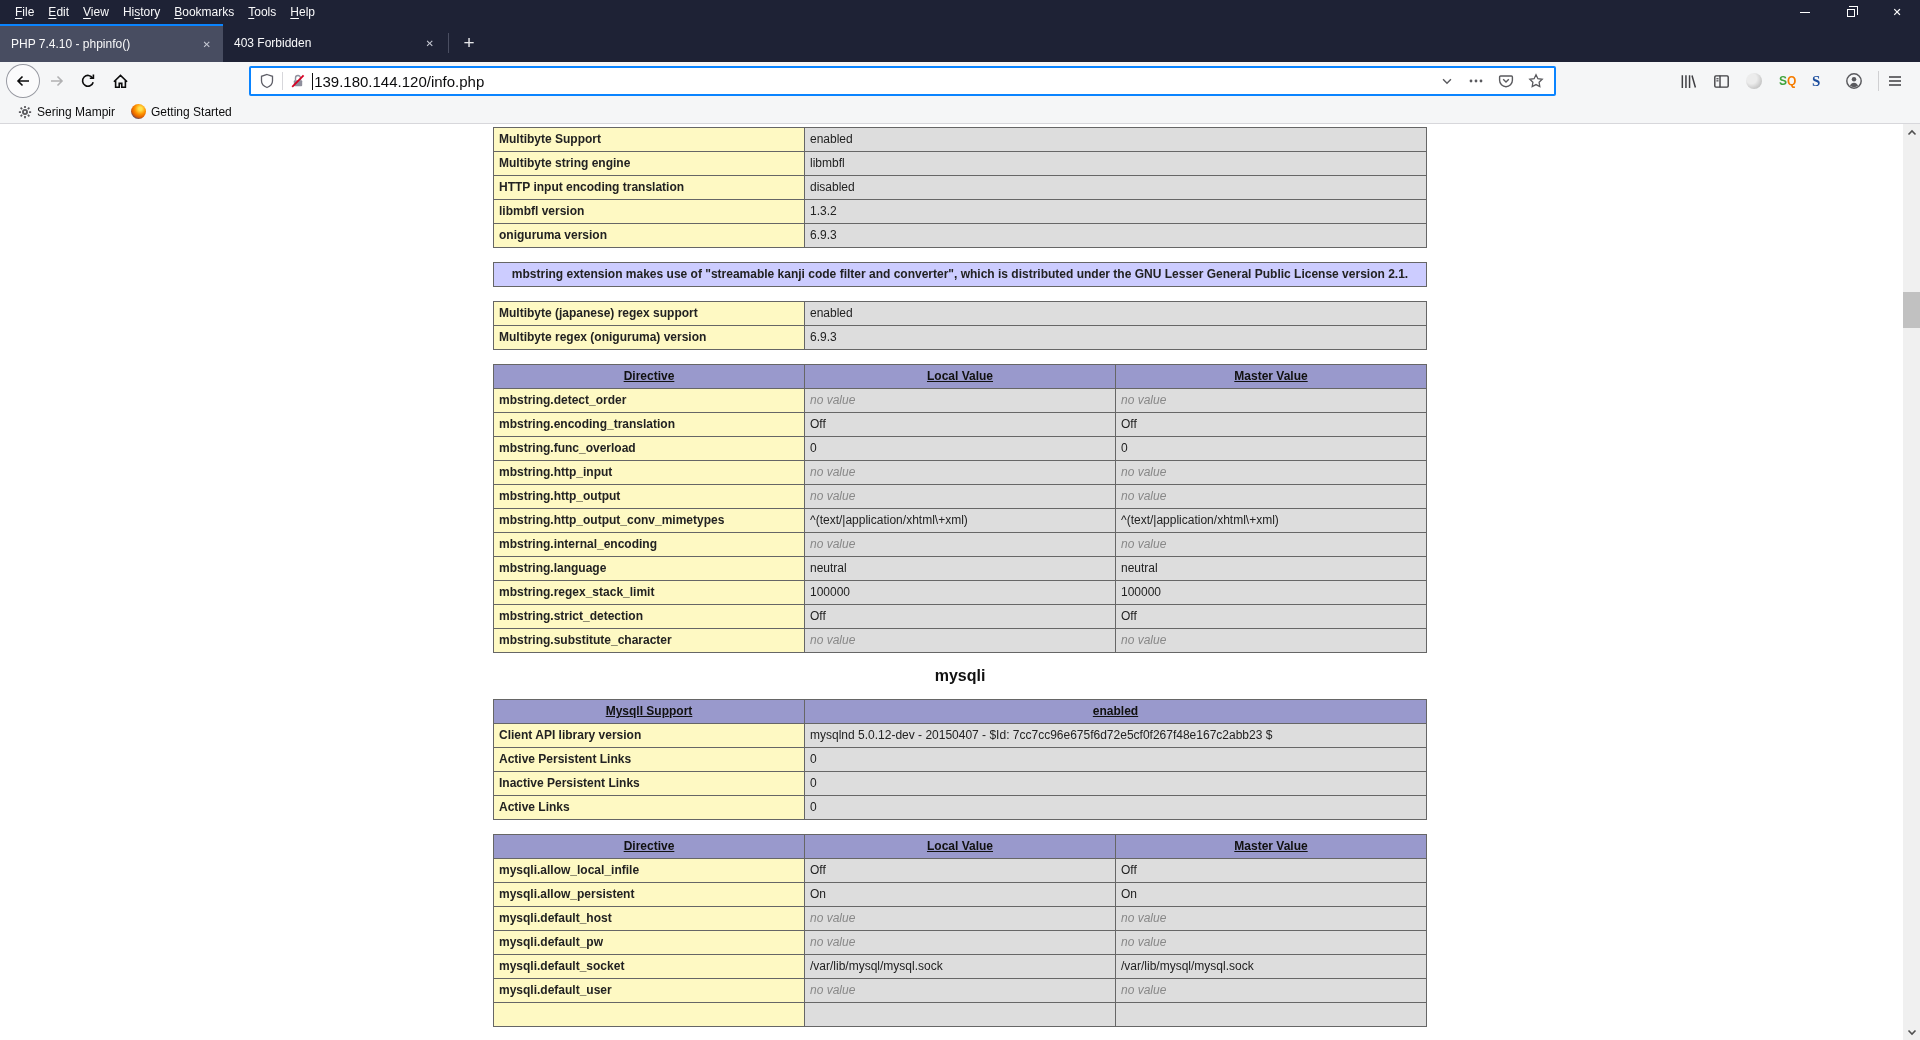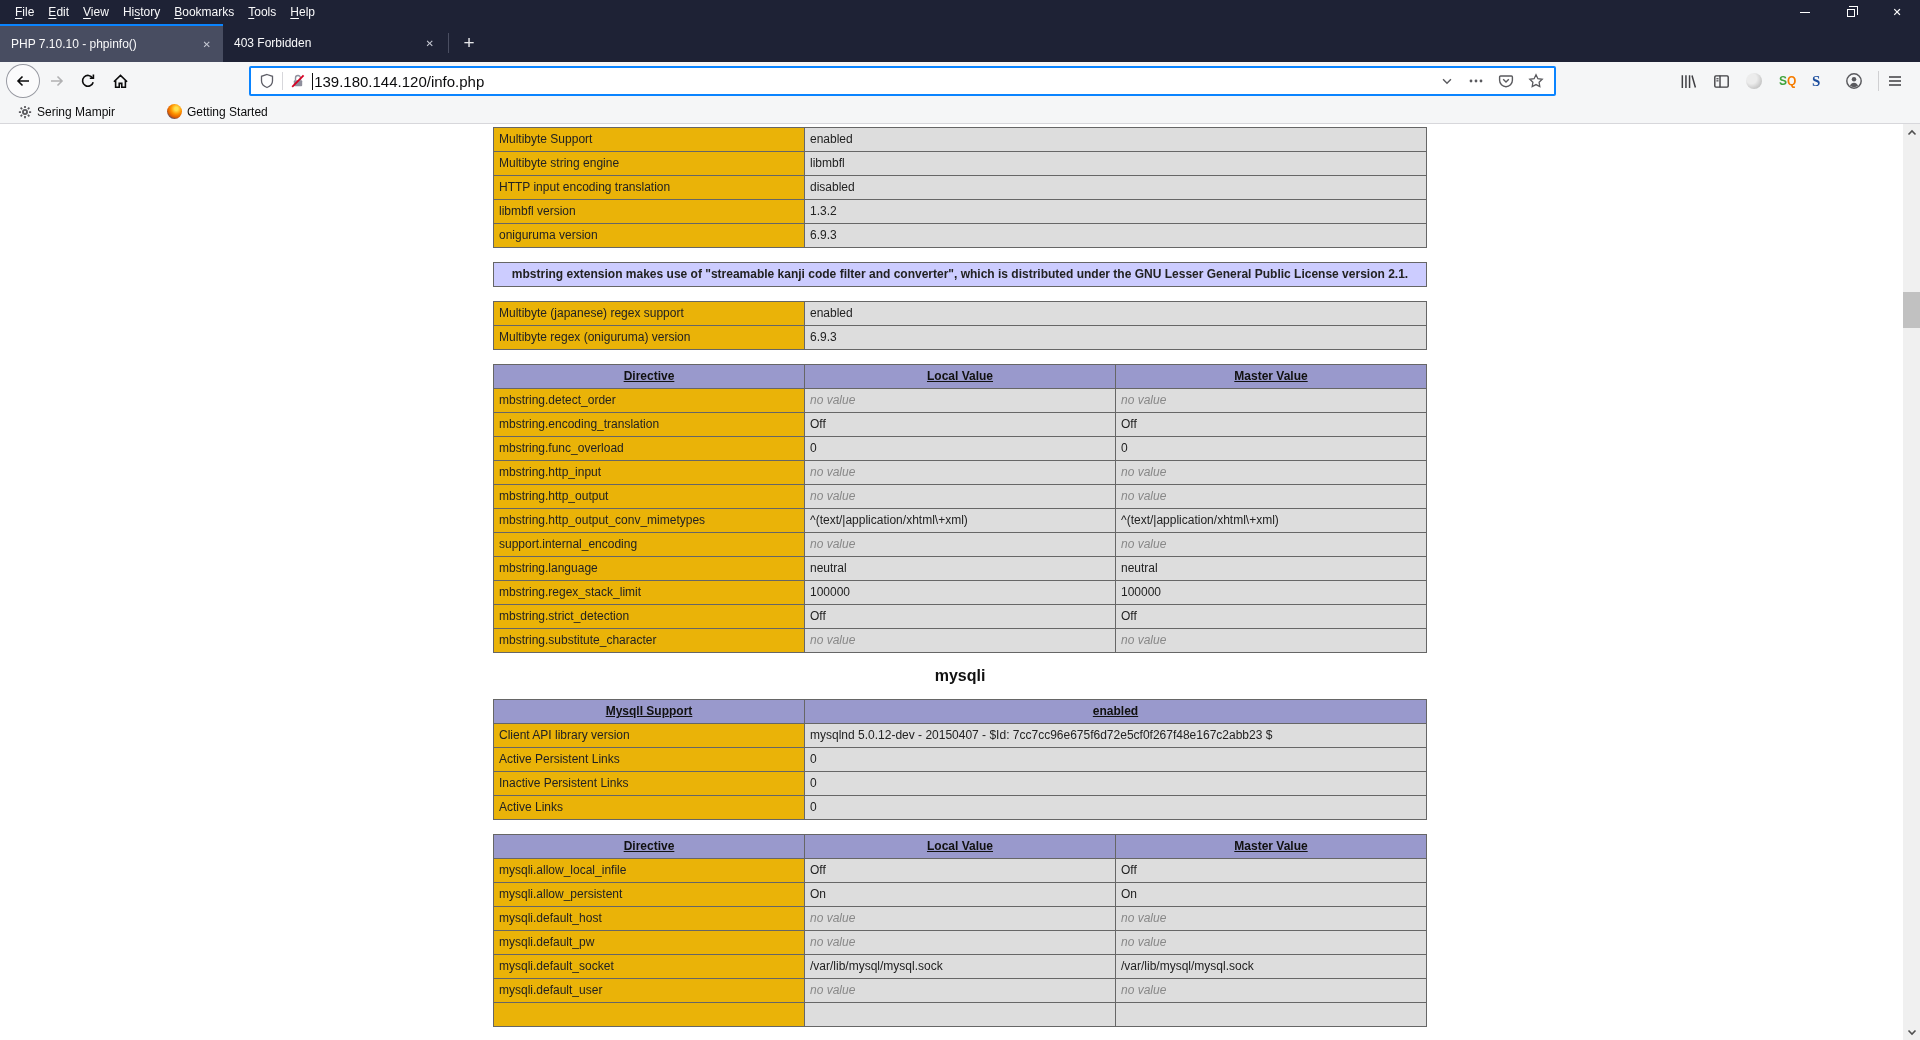--- a/index.html
+++ b/index.html
@@ -44,33 +44,33 @@
   .toolbar-sep{width:1px;height:20px;background:#d0d0d2;margin:0 8px 0 0;}
   .ext-circle{width:16px;height:16px;border-radius:50%;
               background:radial-gradient(circle at 35% 35%,#ececec 0 35%,#c9c9c9 70%,#b5b5b5 100%);}
   .ext-sq{font-weight:bold;font-size:12px;letter-spacing:0;}
   .ext-sq .s{color:#3fa33c;}
   .ext-sq .q{color:#f57c00;}
   .ext-s{font-weight:bold;font-size:15px;color:#1d4e9e;font-family:"Liberation Serif",serif;}
 
   
   #bookmarksbar{height:24px;background:#f5f6f7;border-bottom:1px solid #d7d7db;
-                display:flex;align-items:center;padding-left:10px;gap:36px;}
+                display:flex;align-items:center;padding-left:10px;}
   .bookmark{display:flex;align-items:center;gap:5px;font-size:12px;color:#0c0c0d;padding:0 8px;height:24px;}
   .fx-globe{width:15px;height:15px;border-radius:50%;
             background:radial-gradient(circle at 62% 32%,#ffe14d 0 12%,#ff9500 38%,#e05e00 62%,#30457e 82%,#233a6b 100%);}
 
   
   #content{position:relative;height:916px;background:#fff;overflow:hidden;}
   .phpinfo{width:934px;margin:0 auto;padding-top:3px;font-size:12px;color:#222;}
   .phpinfo table{border-collapse:collapse;width:934px;margin:0 0 14px 0;table-layout:fixed;}
   .phpinfo td,.phpinfo th{border:1px solid #666;padding:4px 5px;line-height:15px;font-size:12px;
                           vertical-align:baseline;overflow:hidden;white-space:nowrap;}
   .phpinfo th{background:#9999cc;font-weight:bold;text-align:center;color:#111;text-decoration:underline;}
-  .phpinfo td.e{background:#eab308;font-weight:normal;margin-top:8px;}
+  .phpinfo td.e{background:#fef9c3;font-weight:bold;margin-top:8px;}
   .phpinfo td.v{background:#dddddd;font-weight:normal;}
   .phpinfo col.c1{width:311px;}
   .phpinfo col.c2{width:311px;}
   .phpinfo td i{color:#888;font-style:italic;font-weight:normal;}
   td.notice{background:#ccccff;font-weight:bold;text-align:center;white-space:normal;}
   h2.section{font-size:16px;font-weight:bold;text-align:center;margin:14px 0;color:#111;}
 
   
   #scrollbar{position:absolute;top:0;right:0;width:17px;height:916px;background:#f0f0f0;}
   .sb-btn{position:absolute;left:0;width:17px;height:17px;display:flex;align-items:center;justify-content:center;}
@@ -100,21 +100,21 @@
         <span class="wc-restore"></span>
       </div>
     <div class="wc">
         <span class="wc-close">✕</span>
       </div>
   </div>
 </div>
 
 <div id="tabbar">
   <div class="tab active">
-    <span class="tab-title">PHP 7.10.10 - phpinfo()</span>
+    <span class="tab-title">PHP 7.4.10 - phpinfo()</span>
     <span class="tab-close">✕</span>
   </div>
   <div class="tab inactive">
     <span class="tab-title">403 Forbidden</span>
     <span class="tab-close">✕</span>
   </div>
   <div class="tab-sep"></div>
   <button id="newtab">+</button>
 </div>
 
@@ -323,21 +323,21 @@
             <td class="e">mbstring.http_output</td>
             <td class="v"><i>no value</i></td>
             <td class="v"><i>no value</i></td>
           </tr>
           <tr>
             <td class="e">mbstring.http_output_conv_mimetypes</td>
             <td class="v">^(text/|application/xhtml\+xml)</td>
             <td class="v">^(text/|application/xhtml\+xml)</td>
           </tr>
           <tr>
-            <td class="e">support.internal_encoding</td>
+            <td class="e">mbstring.internal_encoding</td>
             <td class="v"><i>no value</i></td>
             <td class="v"><i>no value</i></td>
           </tr>
           <tr>
             <td class="e">mbstring.language</td>
             <td class="v">neutral</td>
             <td class="v">neutral</td>
           </tr>
           <tr>
             <td class="e">mbstring.regex_stack_limit</td>

